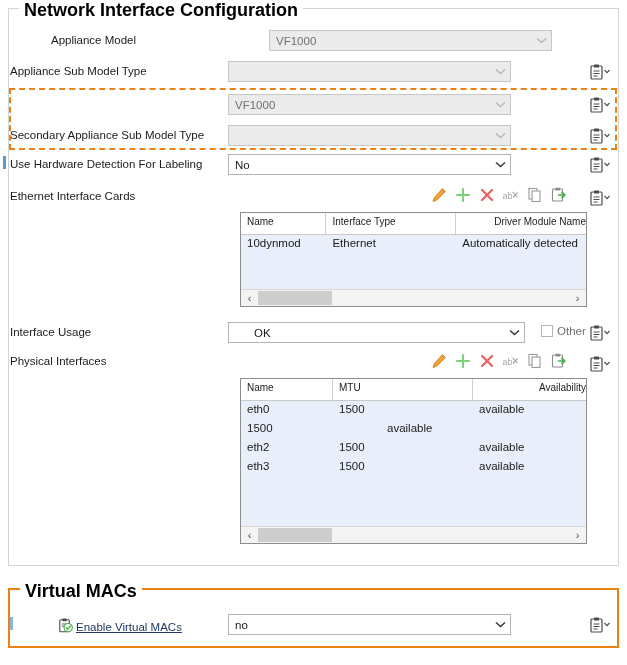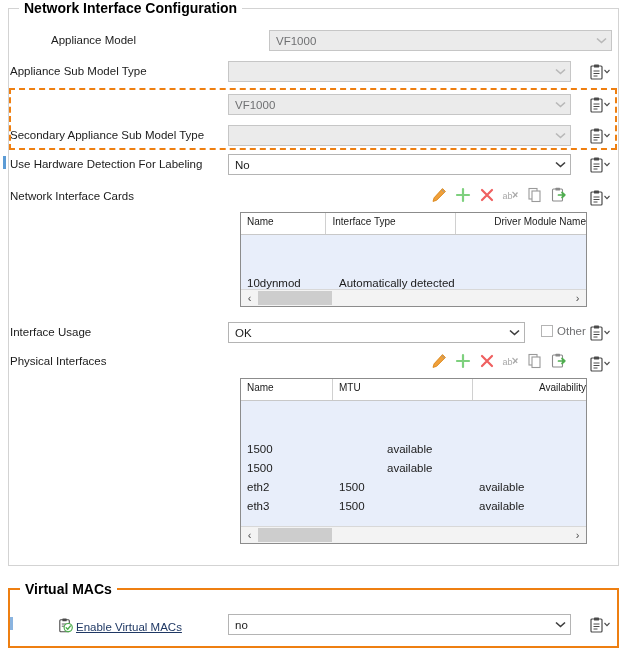--- a/index.html
+++ b/index.html
@@ -37,21 +37,21 @@
     height: 60px;
     border: 2px solid #ee7f11;
   }
   .legend {
     position: absolute;
     top: -9px;
     left: 10px;
     background: #ffffff;
     padding: 0 5px;
     font-weight: bold;
-    font-size: 14px;
+    font-size: 18px;
     color: #000000;
     white-space: nowrap;
   }
 
   
   .row {
     position: absolute;
     left: 0;
     width: 611px;
     height: 28px;
@@ -71,21 +71,21 @@
     width: 3px;
     height: 13px;
     background: #5b9bd5;
   }
 
   
   .field {
     position: absolute;
     left: 228px;
     top: 2px;
-    width: 343px;
+    width: 283px;
     height: 21px;
     box-sizing: border-box;
     border: 1px solid #b4b4b4;
     background: #ffffff;
     display: flex;
     align-items: center;
   }
   .field.disabled {
     background: #ebebeb;
     border-color: #c6c6c6;
@@ -189,21 +189,21 @@
   .grid-head .cell {
     font-size: 10px;
     color: #1b1b1b;
     padding: 3px 0 0 6px;
     box-sizing: border-box;
     border-right: 1px solid #d0d0d0;
     white-space: nowrap;
     overflow: hidden;
   }
   .grid-head .cell:last-child { border-right: none; text-align: right; }
-  .grid-body { background: #e8eefa; margin-top: 40px; }
+  .grid-body { background: #e8eefa; }
   .grid-row { display: flex; height: 19px; }
   .grid-row .cell {
     font-size: 11.5px;
     color: #1b1b1b;
     padding: 2px 0 0 6px;
     box-sizing: border-box;
     white-space: nowrap;
     overflow: hidden;
   }
   .hscroll {
@@ -377,21 +377,21 @@
         <line x1="3.5" y1="9.5" x2="9.5" y2="9.5" stroke="#4a4a4a" stroke-width="1"></line>
         <line x1="3.5" y1="12" x2="7.5" y2="12" stroke="#4a4a4a" stroke-width="1"></line>
       </svg>
     <svg width="6" height="5" viewBox="0 0 6 5">
         <path d="M0.5 1 L3 3.6 L5.5 1" fill="none" stroke="#4a4a4a" stroke-width="1.1"></path>
       </svg>
   </div>
 </div>
 
 <div class="row" style="top:188px;height:20px;">
-  <div class="row-label" style="top:2px;">Network Interface Cards</div>
+  <div class="row-label" style="top:2px;">Ethernet Interface Cards</div>
 </div>
 
 <div class="grid-toolbar" style="left:430px; top:186px;">
   <div class="tool-icon">
     <svg width="16" height="16" viewBox="0 0 16 16">
         <path d="M11.5 1.6 L14.4 4.5 L5.6 13.3 L2 14.4 L3.1 10.8 Z" fill="#f0a03a" stroke="#d98416" stroke-width="0.9"></path>
         <path d="M10.6 2.5 L13.5 5.4" stroke="#9a9a9a" stroke-width="0.9"></path>
       </svg>
   </div>
   <div class="tool-icon">
@@ -440,35 +440,36 @@
 
 <div class="grid" id="grid-nic" style="left:240px; top:212px; width:347px; height:95px;">
   <div class="grid-head">
     <div class="cell" style="width:92px;">Name</div>
     <div class="cell" style="width:140px;">Interface Type</div>
     <div class="cell" style="width:140px;">Driver Module Name</div>
   </div>
   <div class="grid-body">
     <div class="grid-row">
       <div class="cell" style="width:92px;">10dynmod</div>
+      <div class="cell" style="width:140px;">Ethernet</div>
       <div class="cell" style="width:140px;">Automatically detected</div>
     </div>
   </div>
   <div class="hscroll">
     <div class="arrow">‹</div>
     <div class="track">
       <div class="thumb" style="width:74px;"></div>
     </div>
     <div class="arrow">›</div>
   </div>
 </div>
 
 <div class="row" style="top:320px;">
   <div class="row-label">Interface Usage</div>
-  <div class="field" style="width:297px;">
+  <div class="field" style="width:297px;padding-left:19px;">
     <div class="field-value">OK</div>
     <div class="chevron">
       <svg width="11" height="7" viewBox="0 0 11 7">
           <path d="M1 1.5 L5.5 5.5 L10 1.5" fill="none" stroke="#3c3c3c" stroke-width="1.6"></path>
         </svg>
     </div>
   </div>
   <div class="checkbox-wrap">
     <div class="checkbox"></div>
     <div class="checkbox-label">Other</div>
@@ -543,20 +544,21 @@
 </div>
 
 <div class="grid" style="left:240px; top:378px; width:347px; height:166px;">
   <div class="grid-head">
     <div class="cell" style="width:92px;">Name</div>
     <div class="cell" style="width:140px;">MTU</div>
     <div class="cell" style="width:113px;">Availability</div>
   </div>
   <div class="grid-body">
     <div class="grid-row">
+      <div class="cell" style="width:92px;">eth0</div>
       <div class="cell" style="width:140px;">1500</div>
       <div class="cell" style="width:113px;">available</div>
     </div>
     <div class="grid-row">
       <div class="cell" style="width:140px;">1500</div>
       <div class="cell" style="width:113px;">available</div>
     </div>
     <div class="grid-row">
       <div class="cell" style="width:92px;">eth2</div>
       <div class="cell" style="width:140px;">1500</div>

